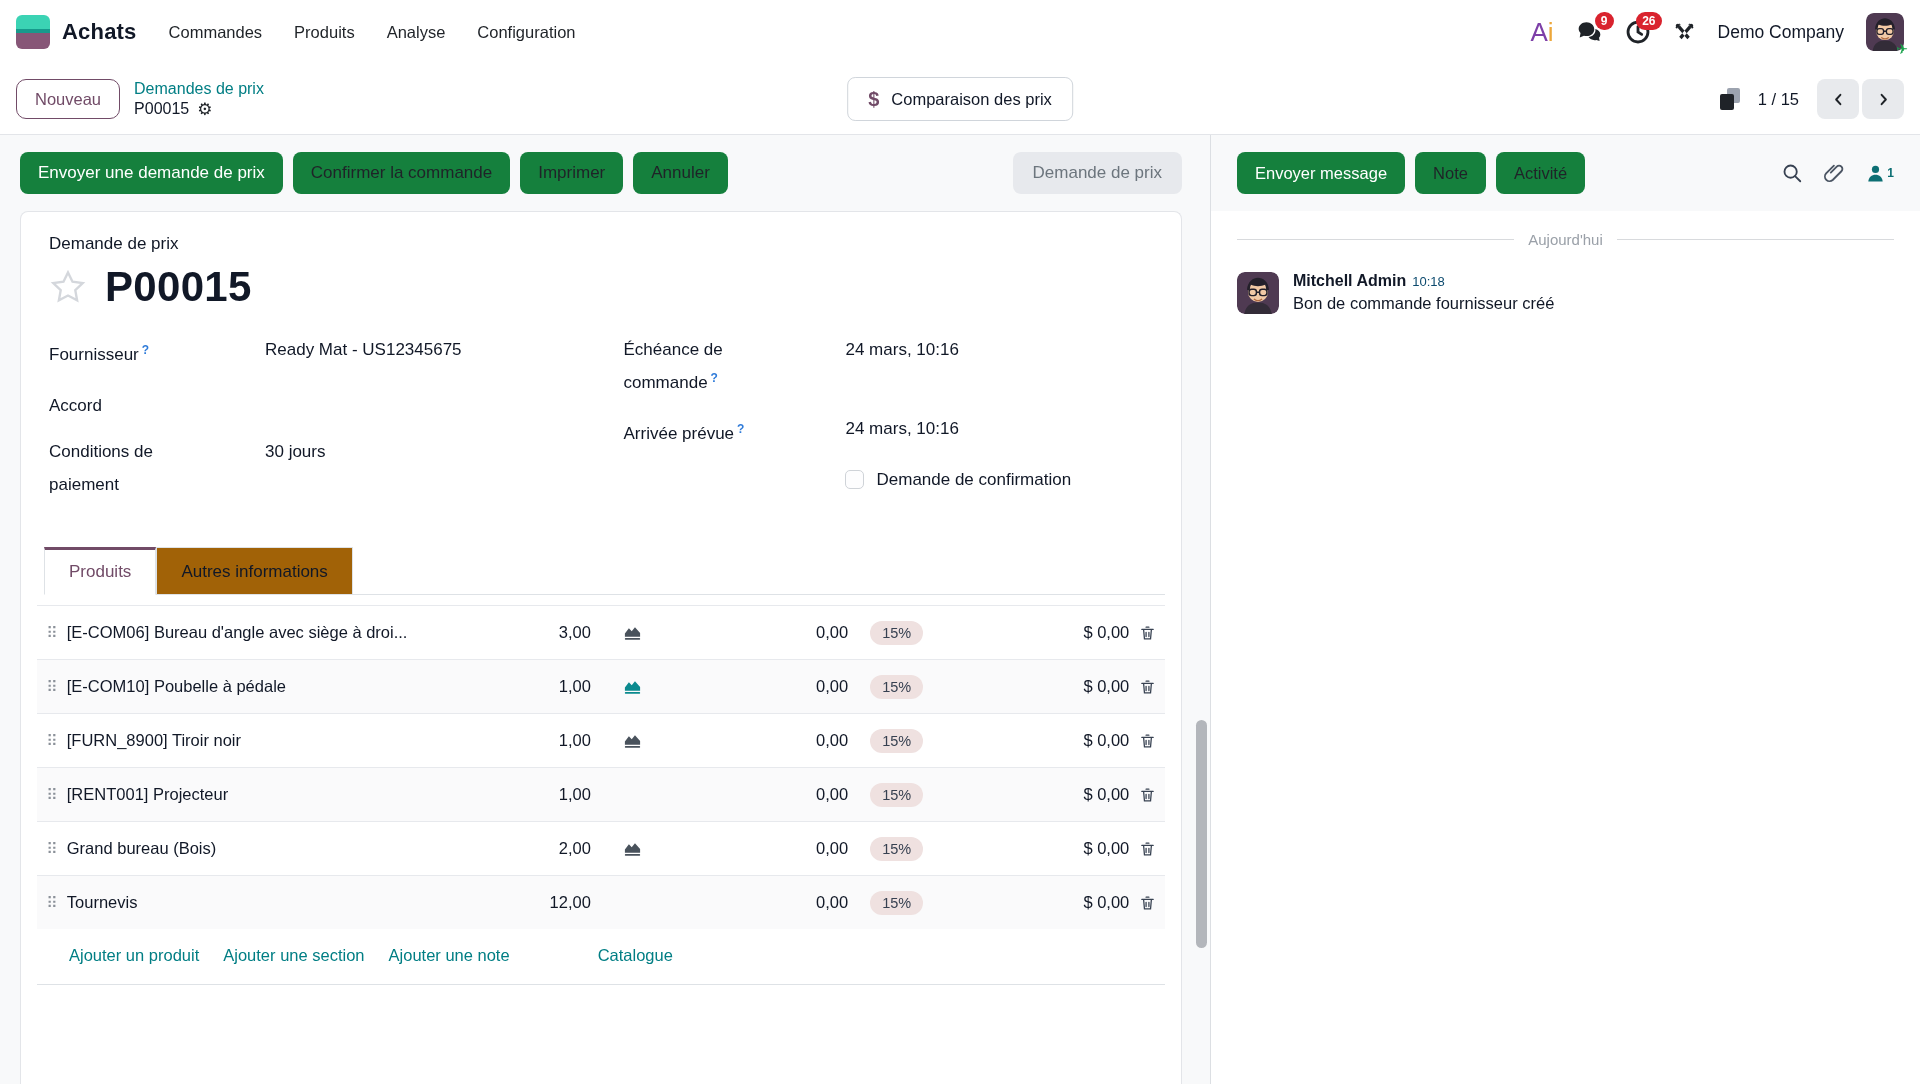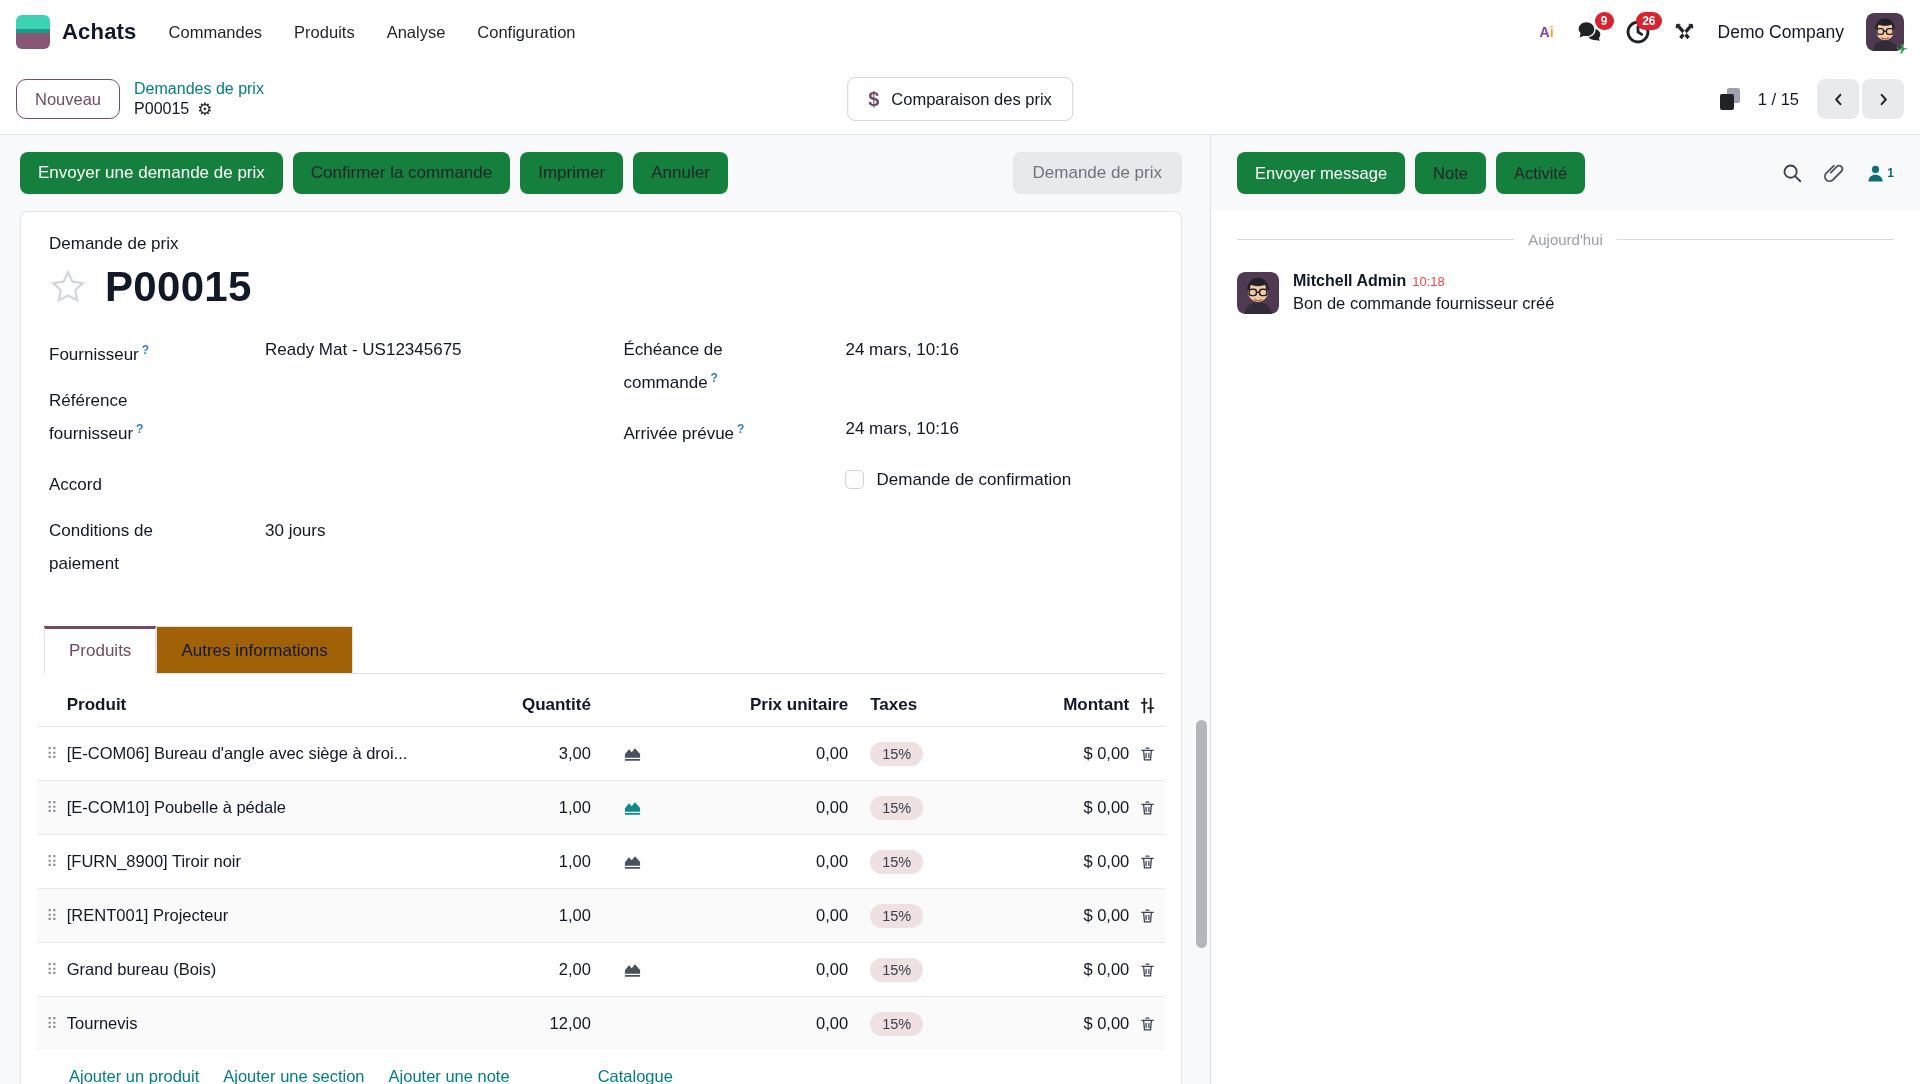--- a/index.html
+++ b/index.html
@@ -12,21 +12,21 @@
 
   
   .navbar { height:64px; display:flex; align-items:center; padding:0 16px; background:#fff; }
   .nav-left { display:flex; align-items:center; }
   .logo { width:34px; height:34px; border-radius:6px;
     background:linear-gradient(180deg,#3bd3b4 0%,#3bd3b4 40%,#179a8c 40%,#179a8c 53%,#875677 53%,#875677 100%); }
   .app-name { font-size:22px; font-weight:700; margin-left:12px; letter-spacing:.2px; }
   .nav-menus { display:flex; gap:32px; margin-left:32px; }
   .nav-menus .menu-item { font-size:16.5px; font-weight:500; color:#1f2328; cursor:pointer; }
   .nav-right { margin-left:auto; display:flex; align-items:center; gap:22px; }
-  .ai-mark { font-size:14px; font-weight:700; cursor:pointer; }
+  .ai-mark { font-size:26px; font-weight:400; cursor:pointer; }
   .ai-mark .a { color:#7d3fa8; } .ai-mark .i { color:#eda73a; }
   .icon-wrap { position:relative; display:flex; align-items:center; cursor:pointer; }
   .nav-badge { position:absolute; top:-7px; right:-11px; background:#d9232e; color:#fff;
     font-size:12px; font-weight:700; line-height:1; padding:3px 6px; border-radius:10px; }
   .company-name { font-size:17.5px; font-weight:500; }
   .avatar { position:relative; width:38px; height:38px; border-radius:8px; overflow:visible; cursor:pointer; }
   .avatar svg { border-radius:8px; display:block; }
   .plane-badge { position:absolute; right:-4px; bottom:-6px; color:#18a24a; font-size:14px; font-weight:700; }
 
   
@@ -120,21 +120,21 @@
   .chatter-top { height:76px; background:#f8f9fa; display:flex; align-items:center; gap:10px; padding:0 26px; }
   .chatter-top .btn { font-size:16.5px; }
   .chatter-icons { margin-left:auto; display:flex; align-items:center; gap:20px; }
   .chatter-icons .icon-wrap sup { color:#0c6f73; font-size:12px; font-weight:600; margin-left:1px; vertical-align:10px; }
   .day-divider { display:flex; align-items:center; gap:14px; margin:20px 26px 0 26px; color:#9aa0a8; font-size:15px; font-weight:400; }
   .day-divider::before, .day-divider::after { content:""; flex:1; height:1px; background:#d8dadd; }
   .message { display:flex; gap:14px; padding:0 26px; margin-top:24px; }
   .msg-avatar { width:42px; height:42px; border-radius:8px; overflow:hidden; flex:none; }
   .msg-head { font-size:16px; }
   .msg-author { font-weight:700; }
-  .msg-time { font-size:13px; color:#ef4444; margin-left:6px;text-align:right; }
+  .msg-time { font-size:13px; color:#0c4a6e; margin-left:6px;text-align:right; }
   .msg-body { font-size:16.5px; margin-top:4px; color:#111827; }
 </style>
 </head>
 <body>
 
 <div class="app">
 
   <header class="navbar">
     <div class="nav-left">
       <div class="logo"></div>
@@ -255,26 +255,20 @@
         <div class="fields">
           <div class="fcol left">
 
               <div class="frow checkbox-false">
                 <span class="flabel"><span>Fournisseur</span><sup class="fhelp">?</sup></span>
                 <span class="fvalue">
                   <span>Ready Mat - US12345675</span>
                 </span>
               </div>
 
-              <div class="frow checkbox-false">
-                <span class="flabel"><span>Référence fournisseur</span><sup class="fhelp">?</sup></span>
-                <span class="fvalue">
-                  <span></span>
-                </span>
-              </div>
 
               <div class="frow checkbox-false">
                 <span class="flabel"><span>Accord</span><sup class="fhelp"></sup></span>
                 <span class="fvalue">
                   <span></span>
                 </span>
               </div>
 
               <div class="frow checkbox-false">
                 <span class="flabel"><span>Conditions de paiement</span><sup class="fhelp"></sup></span>
@@ -314,37 +308,20 @@
 
         <div class="tabbar">
 
             <div class="tab active-true">Produits</div>
 
             <div class="tab active-false">Autres informations</div>
 
         </div>
 
         <div class="ptable">
-          <div class="trow thead">
-            <span class="c-handle"></span>
-            <span class="c-product">Produit</span>
-            <span class="c-qty">Quantité</span>
-            <span class="c-forecast"></span>
-            <span class="c-price">Prix unitaire</span>
-            <span class="c-taxes">Taxes</span>
-            <span class="c-amount">Montant</span>
-            <span class="c-trash">
-              <button class="cog-btn">
-                <svg width="17" height="17" viewBox="0 0 16 16" fill="none" stroke="#1f2328" stroke-width="1.7">
-                  <path d="M5 1.5v13M11 1.5v13" stroke-linecap="round"></path>
-                  <path d="M2.6 5.5h4.8M8.6 10.5h4.8" stroke-linecap="round"></path>
-                </svg>
-              </button>
-            </span>
-          </div>
 
           <div>
 
               <div class="trow tbody-row">
                 <span class="c-handle">⠿</span>
                 <span class="c-product">[E-COM06] Bureau d'angle avec siège à droi...</span>
                 <span class="c-qty">3,00</span>
                 <span class="c-forecast">
                   <span class="forecast-icon forecast-dark">
                     <svg width="19" height="16" viewBox="0 0 20 16" fill="currentColor">

